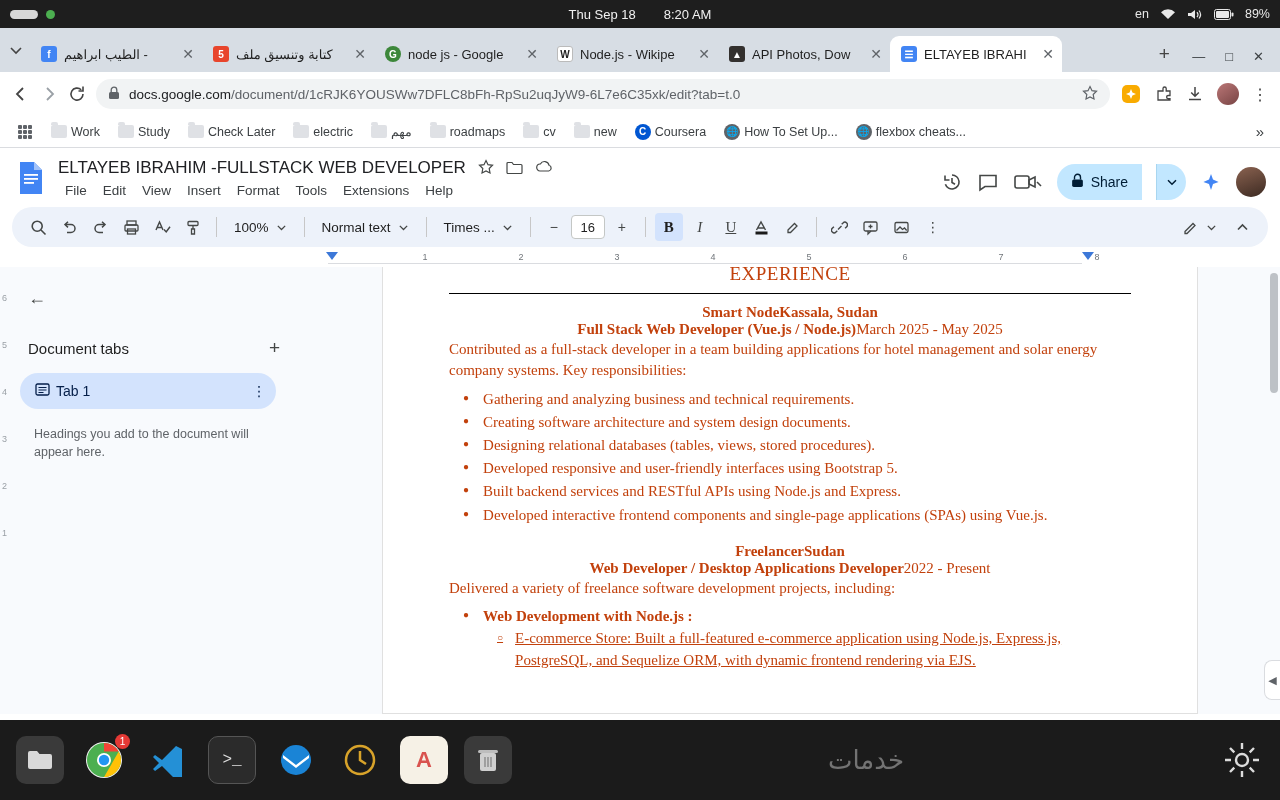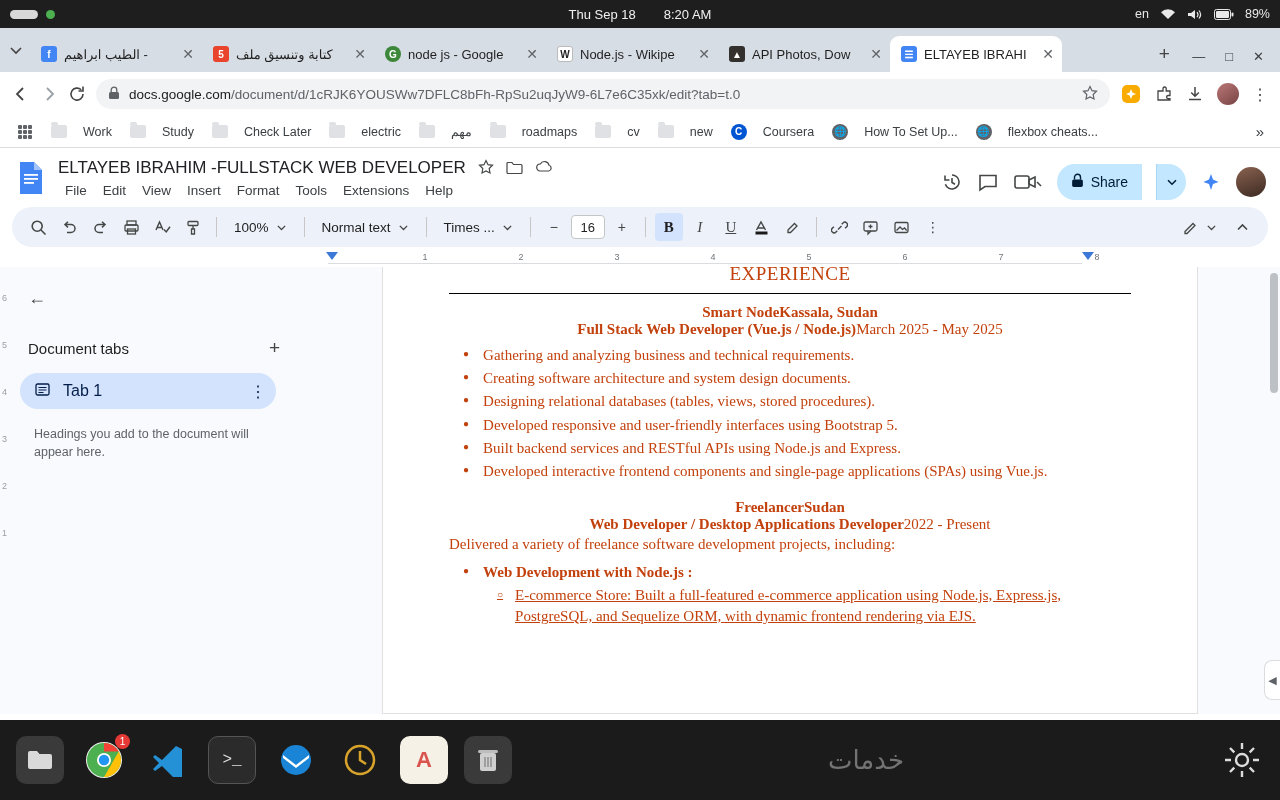--- a/index.html
+++ b/index.html
@@ -75,21 +75,21 @@
   .omnibox .url b { color:#202124; font-weight:400; }
   .tb-right { display:flex; align-items:center; gap:13px; }
   .avatar { width:22px; height:22px; border-radius:50%;
             background:linear-gradient(145deg,#b77,#744); }
 
   .bookmarks {
     height:32px; background:#fff; display:flex; align-items:center;
     gap:4px; padding:0 10px; font-size:12.5px; color:#3c4043;
     border-bottom:1px solid #dadce0;
   }
-  .bm { display:flex; align-items:center; gap:16px; padding:4px 7px; border-radius:4px; white-space:nowrap;}
+  .bm { display:flex; align-items:center; gap:4px; padding:4px 7px; border-radius:4px; white-space:nowrap;}
   .bm-overflow { margin-left:auto; padding:0 6px; color:#3c4043; font-size:15px;}
   .folder {
     width:16px;height:13px;background:#dfe1e5;border-radius:2px;position:relative;
   }
   .folder:before{content:"";position:absolute;top:-3px;left:0;width:7px;height:3px;background:#dfe1e5;border-radius:2px 2px 0 0;}
   .circ { width:16px;height:16px;border-radius:50%;display:flex;align-items:center;justify-content:center;color:#fff;font-size:10px;font-weight:bold;}
 
   
   .docs { background:#fff; }
   .docs-head { display:flex; align-items:flex-start; padding:8px 14px 0 14px; gap:10px; }
@@ -145,22 +145,22 @@
   
   .workarea { display:flex; background:#f8fafd; height:447px; position:relative; }
   .sidebar { width:300px; background:#f8fafd; padding:14px 14px 0 20px; position:relative;}
   .back-arrow { width:34px; height:34px; display:flex; align-items:center; justify-content:center;
                 color:#444746; font-size:18px; }
   .doctabs-row { display:flex; align-items:center; justify-content:space-between;
                  margin:22px 6px 14px 8px; }
   .doctabs-title { font-size:15px; color:#1f1f1f; }
   .plus { font-size:19px; color:#444746; }
   .tab1 {
-    display:flex; align-items:center; gap:12px; background:#d3e3fd; border-radius:18px;
-    height:36px; padding:0 10px 0 14px; font-size:16px; color:#041e49; margin-right:10px;
+    display:flex; align-items:center; gap:5px; background:#d3e3fd; border-radius:18px;
+    height:36px; padding:0 10px 0 14px; font-size:14px; color:#041e49; margin-right:10px;
   }
   .tab1 .t1label { flex:1; }
   .side-note { font-size:12.5px; color:#5f6368; line-height:1.45; margin:16px 10px 0 14px; }
 
   .ruler-left-nums { position:absolute; left:2px; top:26px; font-size:9px; color:#9aa0a6; }
   .ruler-left-nums div { height:47px; }
 
   
   .docwrap { flex:1; display:flex; justify-content:center; position:relative; }
   .page {
@@ -681,20 +681,21 @@
         <div class="hr"></div>
 
         <div class="row">
           <span class="b">Smart Node</span>
           <span class="b">Kassala, Sudan</span>
         </div>
         <div class="row">
           <span class="b">Full Stack Web Developer (Vue.js / Node.js)</span>
           <span>March 2025 - May 2025</span>
         </div>
+        <div class="para">Contributed as a full-stack developer in a team building applications for hotel management and solar energy company systems. Key responsibilities:</div>
         <ul class="bullets">
           <li>
               <span>Gathering and analyzing business and technical requirements.</span>
             </li>
           <li>
               <span>Creating software architecture and system design documents.</span>
             </li>
           <li>
               <span>Designing relational databases (tables, views, stored procedures).</span>
             </li>

